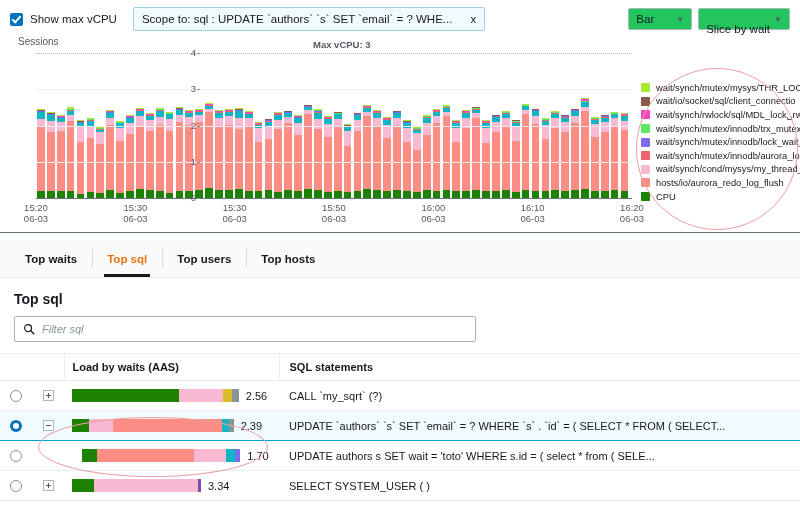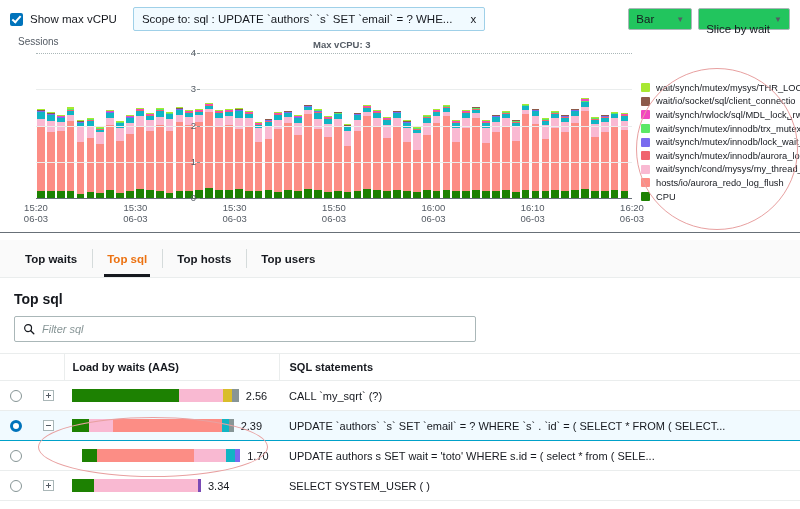--- a/index.html
+++ b/index.html
@@ -944,22 +944,22 @@
       <div class="ytickmark" style="top: 55.25px;"></div>
       <div class="ytick" style="top: 19px;">4</div>
       <div class="ytickmark" style="top: 19px;"></div>
     </div>
 
   <div class="divider" style="top:232px;"></div>
 
   <div class="tabs" id="tabs">
       <div class="tab">Top waits</div>
       <div class="tab active">Top sql</div>
+      <div class="tab">Top users</div>
       <div class="tab">Top hosts</div>
-      <div class="tab">Top users</div>
     </div>
 
   <div class="panel">
     <div class="panel-title">Top sql</div>
 
     <div class="filterrow">
       <div class="search">
         <svg width="12" height="12" viewBox="0 0 16 16">
           <circle cx="6.8" cy="6.8" r="4.6" fill="none" stroke="#16191f" stroke-width="1.6"></circle>
           <line x1="10.3" y1="10.3" x2="14.4" y2="14.4" stroke="#16191f" stroke-width="1.8" stroke-linecap="round"></line>

